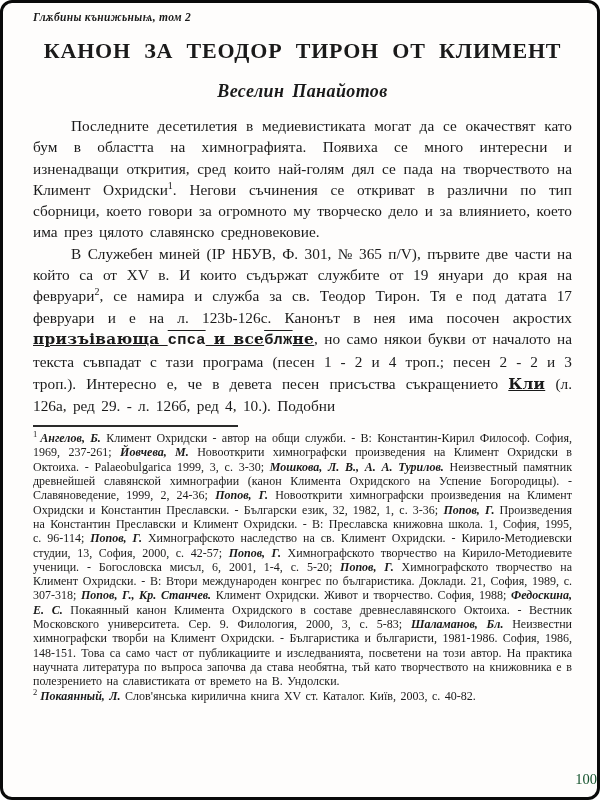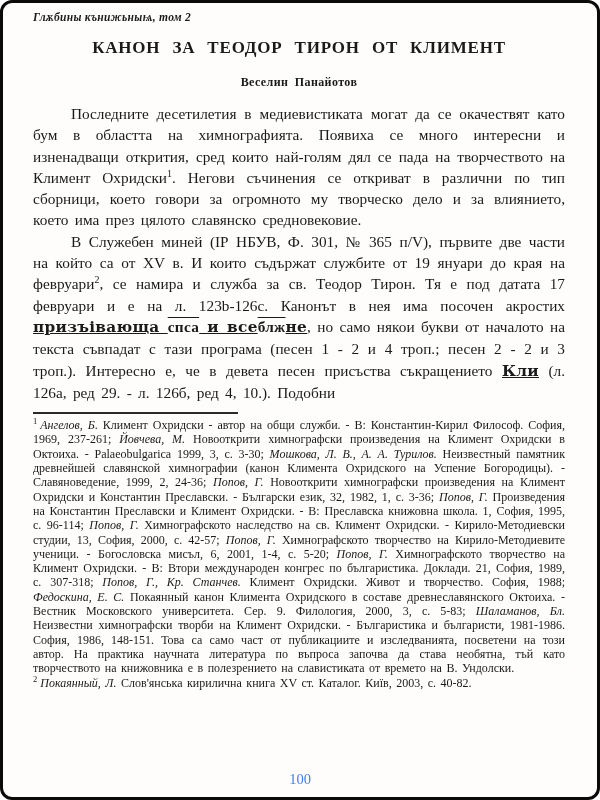--- a/index.html
+++ b/index.html
@@ -1,37 +1,37 @@
 <!DOCTYPE html>
 <html><head>
 <meta charset="utf-8">
 <style>
   html,body{margin:0;padding:0;background:#ffffff;}
   .page{
     width:600px;height:800px;box-sizing:border-box;position:relative;
     background:#fefdfc;color:#1a1a1a;overflow:hidden;
     border:3px solid #0a0a0a;border-radius:12px;
-    padding:6px 32px 0 30px;
+    padding:6px 25px 0 30px;
     font-family:"Liberation Serif","DejaVu Serif",serif;
   }
   .running-header{font-size:11.5px;font-weight:bold;font-style:italic;margin-top:2px;letter-spacing:0.3px;}
-  .title{font-size:17px;font-weight:bold;text-align:center;margin:15px 0 0 0;letter-spacing:0.8px;word-spacing:7px;}
-  .author{font-size:12px;font-weight:bold;text-align:center;margin-top:17px;letter-spacing:0.4px;word-spacing:3px;}
+  .title{font-size:22px;font-weight:bold;text-align:center;margin:15px 0 0 0;letter-spacing:0.8px;word-spacing:7px;}
+  .author{font-size:18px;font-weight:bold;font-style:italic;text-align:center;margin-top:17px;letter-spacing:0.4px;word-spacing:3px;}
   .body-text{margin-top:13px;font-size:15.3px;line-height:21.3px;text-align:justify;word-spacing:2.5px;}
   .para{margin:0;text-indent:38px;}
   .seg-n{}
   .seg-sup{vertical-align:super;font-size:10px;line-height:0;}
   .seg-slav{font-weight:bold;font-family:"DejaVu Serif",serif;letter-spacing:0.3px;text-decoration:underline;}
-  .seg-slav-titlo{font-weight:bold;font-family:Liberation Serif, serif;letter-spacing:0.3px;text-decoration:overline;}
-  .seg-b{font-weight:normal;font-style:italic;margin-top:37px;}
+  .seg-slav-titlo{font-weight:bold;font-family:Liberation Mono, monospace;letter-spacing:0.3px;text-decoration:overline;}
+  .seg-b{font-weight:bold;font-style:italic;margin-top:37px;}
   .fn-sep{width:205px;border:none;border-top:2px solid #2a2a2a;margin:9px 0 4px 0;}
   .footnotes{font-size:12px;line-height:14.3px;text-align:justify;word-spacing:1.5px;}
   .fn{margin:0;}
   .fn-marker{vertical-align:super;font-size:8.5px;line-height:0;margin-right:3px;}
-  .page-number{position:absolute;bottom:9px;left:0;right:0;text-align:center;font-size:14.5px;color:#3b82f6;}
+  .page-number{position:absolute;bottom:9px;left:0;right:0;text-align:right;font-size:14.5px;color:#14532d;}
 </style>
 </head>
 <body>
 
 <div class="page">
 
   <div class="running-header">Глѫбины кънижьныѩ, том 2</div>
 
   <h1 class="title">КАНОН ЗА ТЕОДОР ТИРОН ОТ КЛИМЕНТ</h1>
 

